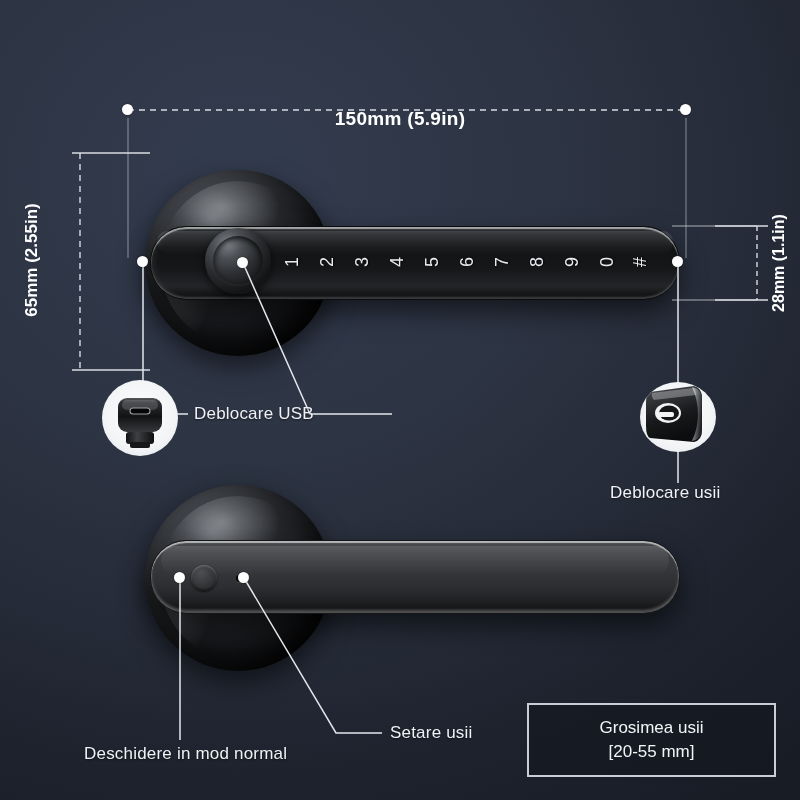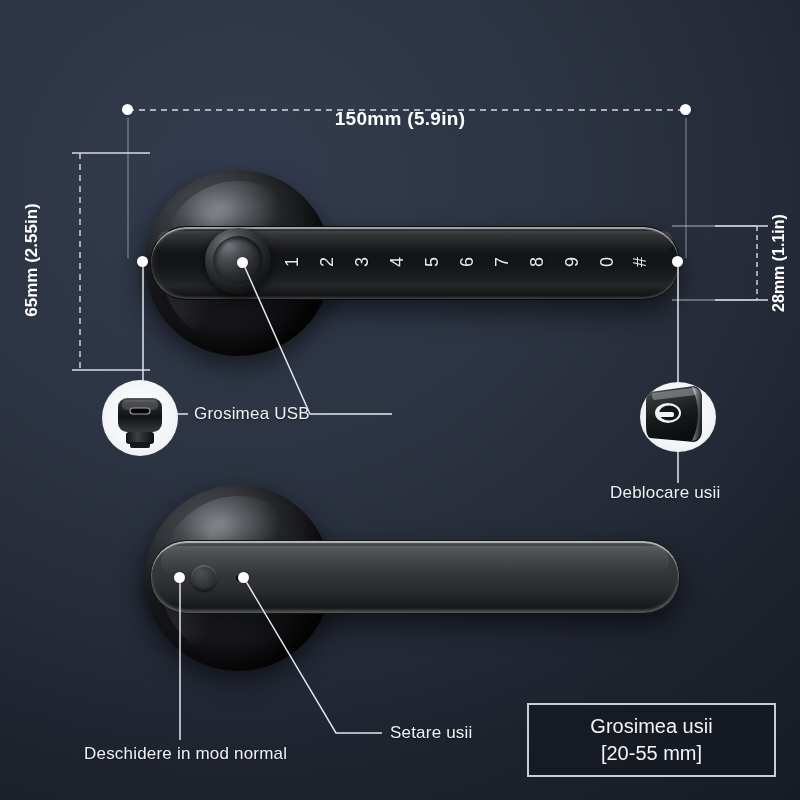--- a/index.html
+++ b/index.html
@@ -220,21 +220,21 @@
     background: rgba(18,22,30,.55);
     z-index: 40;
     display: flex;
     flex-direction: column;
     align-items: center;
     justify-content: center;
     gap: 4px;
   }
   .thick-box div {
     color: #f2f4f7;
-    font-size: 20px;
+    font-size: 17px;
     white-space: nowrap;
   }
 </style>
 </head>
 <body>
 
 <div id="stage">
 
   <div class="dim-top">150mm (5.9in)</div>
 
@@ -359,21 +359,21 @@
       <path d="M52 5 Q62 7 62 17 L62 47 Q62 57 52 59 Q58 46 58 32 Q58 18 52 5 Z" fill="url(#edgeG)" opacity=".9"></path>
 
       <path d="M12 11 L52 6 Q56 8 56 13 L14 18 Q11 15 12 11 Z" fill="rgba(255,255,255,.30)"></path>
 
       <ellipse cx="28" cy="31" rx="13" ry="10" fill="#f0f2f4"></ellipse>
       <ellipse cx="29" cy="31" rx="10" ry="7.5" fill="#141516"></ellipse>
       <rect x="18" y="30" width="16" height="5" rx="2" fill="#f0f2f4"></rect>
     </svg>
   </div>
 
-  <div class="lbl" style="left:194px; top:404px;">Grosimea USB</div>
+  <div class="lbl" style="left:194px; top:404px;">Deblocare USB</div>
   <div class="lbl" style="left:610px; top:483px;">Deblocare usii</div>
   <div class="lbl" style="left:390px; top:723px;">Setare usii</div>
   <div class="lbl" style="left:84px; top:744px;">Deschidere in mod normal</div>
 
   <div class="thick-box" style="left:527px; top:703px; width:245px; height:70px;">
     <div>Grosimea usii</div>
     <div>[20-55 mm]</div>
   </div>
 
 </div>

